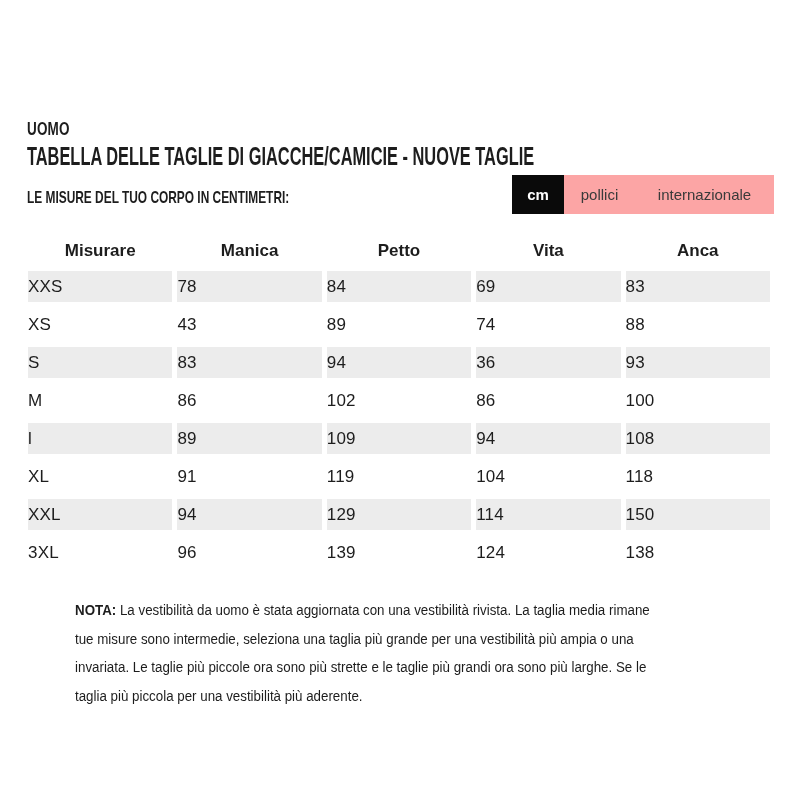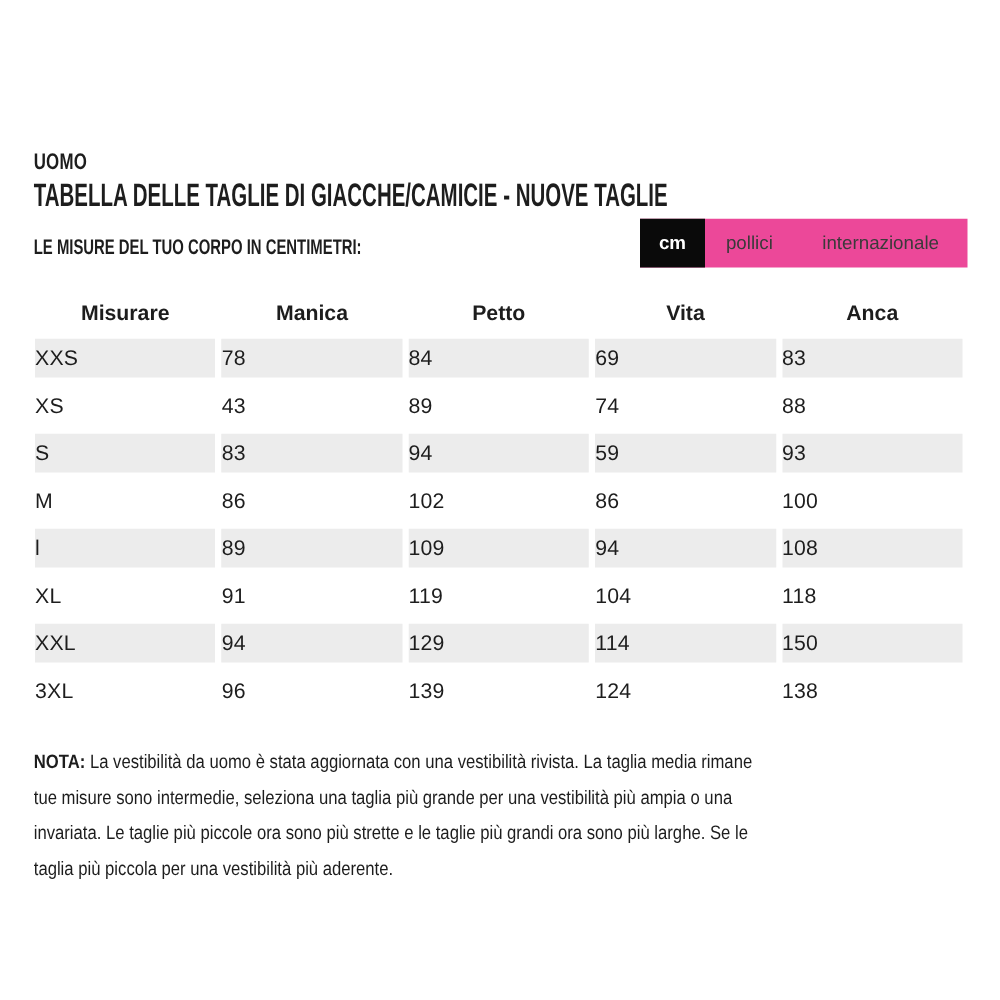--- a/index.html
+++ b/index.html
@@ -31,21 +31,21 @@
   .subtitle {
     position: absolute; left: 27px; top: 188px;
     font-size: 17px; font-weight: bold;
   }
   .subtitle .cond { transform: scaleX(0.70); }
 
   
   .tabbar {
     position: absolute; left: 512px; top: 175px;
     height: 39px; display: flex; align-items: stretch;
-    background: #ec4899;
+    background: #fca5a5;
   }
   .tab {
     display: flex; align-items: center; justify-content: center;
     font-size: 15px; color: #3a3a3a; cursor: pointer;
   }
   .tab-cm   { width: 52px; }
   .tab-in   { width: 71px; }
   .tab-intl { width: 139px; }
   .tab.active {
     background: #0a0a0a; color: #ffffff; font-weight: bold;
@@ -67,21 +67,21 @@
     text-align: left; vertical-align: middle; padding: 0;
     letter-spacing: 0.2px;
   }
   table.sizes tbody tr:nth-child(odd) td { background: #ececec; }
 
   
   .note {
     position: absolute; left: 27px; top: 596px;
     font-size: 15.5px; color: #1d1d1d;
   }
-  .note-line { line-height: 28.5px; height: 28.5px; }
+  .note-line { line-height: 28.5px; height: 28.5px; margin-left: 48px; }
   .note-line .cond { transform: scaleX(0.86); }
   .note .b { font-weight: bold; }
 </style>
 </head>
 <body>
 
 <div class="page">
 
   <div class="category">
     <span class="cond">UOMO</span>
@@ -129,21 +129,21 @@
         <td>XS</td>
         <td>43</td>
         <td>89</td>
         <td>74</td>
         <td>88</td>
       </tr>
       <tr>
         <td>S</td>
         <td>83</td>
         <td>94</td>
-        <td>59</td>
+        <td>36</td>
         <td>93</td>
       </tr>
       <tr>
         <td>M</td>
         <td>86</td>
         <td>102</td>
         <td>86</td>
         <td>100</td>
       </tr>
       <tr>

